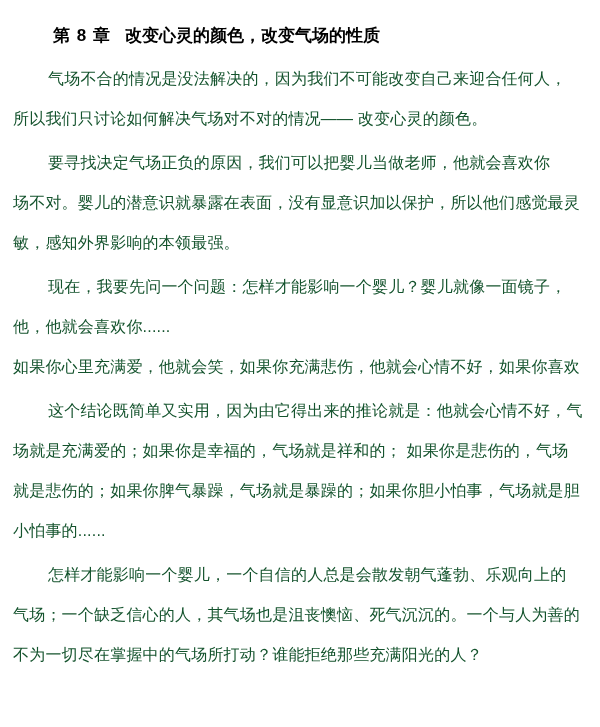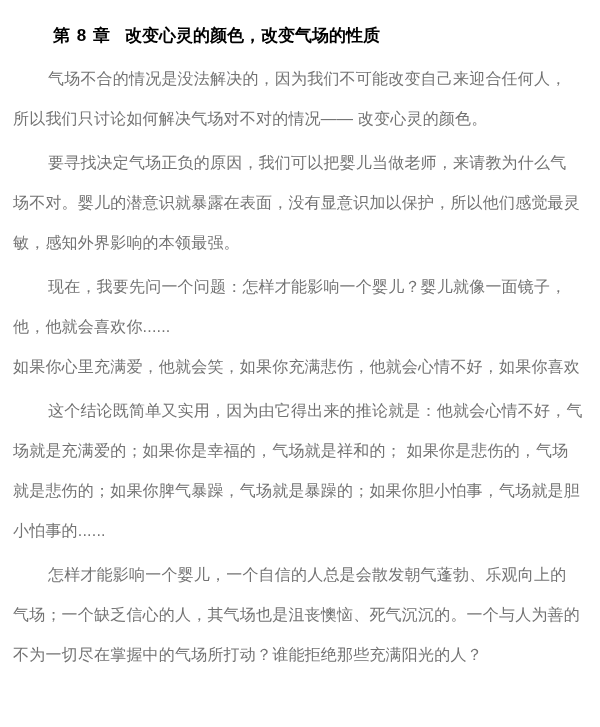--- a/index.html
+++ b/index.html
@@ -36,21 +36,21 @@
   .para {
     margin-bottom: 4px;
   }
   .line {
     display: block;
     height: 40px;
     line-height: 40px;
     font-size: 16px;
     letter-spacing: 0.2px;
     white-space: nowrap;
-    color: #737373;
+    color: #14532d;
   }
   .para .line:first-child {
     text-indent: 35px;
   }
 </style>
 </head>
 <body>
 
 <div class="page">
 
@@ -59,21 +59,21 @@
   </h1>
 
   <div class="body-text">
 
     <p class="para">
       <span class="line">气场不合的情况是没法解决的，因为我们不可能改变自己来迎合任何人，</span>
       <span class="line">所以我们只讨论如何解决气场对不对的情况—— 改变心灵的颜色。</span>
     </p>
 
     <p class="para">
-      <span class="line">要寻找决定气场正负的原因，我们可以把婴儿当做老师，来请教为什么气</span>
+      <span class="line">要寻找决定气场正负的原因，我们可以把婴儿当做老师，他就会喜欢你</span>
       <span class="line">场不对。婴儿的潜意识就暴露在表面，没有显意识加以保护，所以他们感觉最灵</span>
       <span class="line">敏，感知外界影响的本领最强。</span>
     </p>
 
     <p class="para">
       <span class="line">现在，我要先问一个问题：怎样才能影响一个婴儿？婴儿就像一面镜子，</span>
       <span class="line">他，他就会喜欢你......</span>
       <span class="line">如果你心里充满爱，他就会笑，如果你充满悲伤，他就会心情不好，如果你喜欢</span>
     </p>
 

